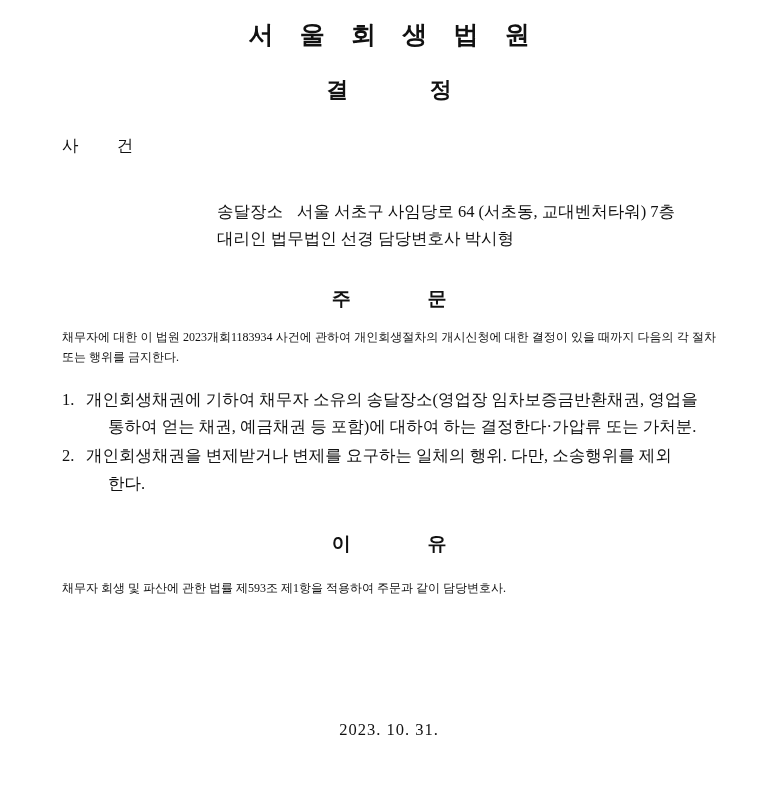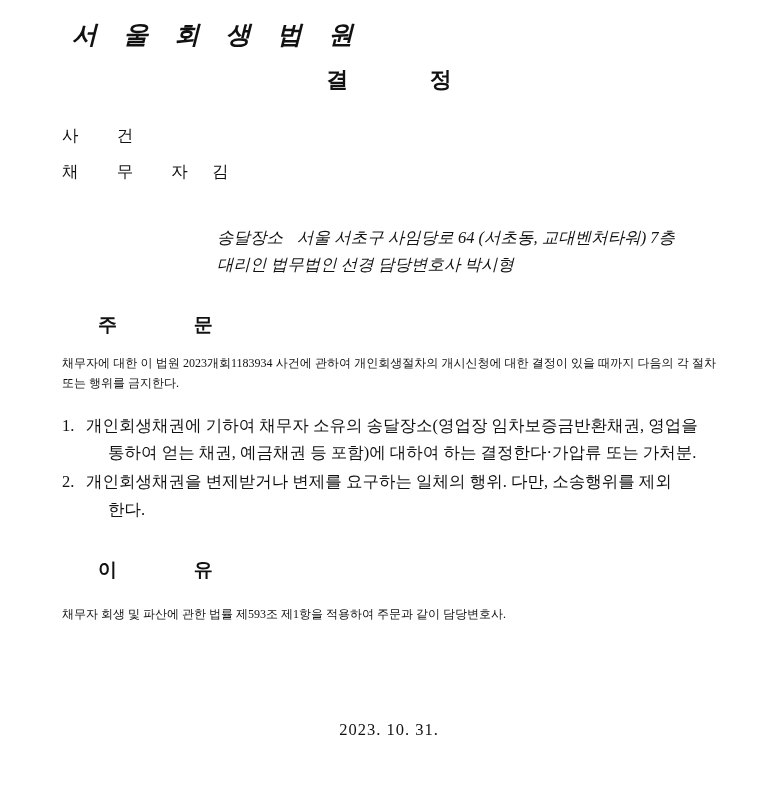--- a/index.html
+++ b/index.html
@@ -18,34 +18,34 @@
   .page {
     width: 778px;
     height: 796px;
     position: relative;
     box-sizing: border-box;
     padding: 0 62px;
   }
 
   
   .court-title {
+    text-align: center;
     font-size: 25px;
     font-weight: bold;
     letter-spacing: 10px;
     margin-top: 18px;
     margin-bottom: 0;
     text-indent: 10px;
-    font-style: italic;
   }
   .doc-type {
     text-align: center;
     font-size: 22px;
     font-weight: bold;
     letter-spacing: 38px;
-    margin-top: 14px;
+    margin-top: 24px;
     text-indent: 38px;
   }
 
   
   .info-block {
     margin-top: 30px;
   }
   .info-row {
     display: flex;
     align-items: flex-start;
@@ -63,28 +63,28 @@
   .info-value .case-no {
     margin-right: 14px;
   }
 
   
   .address-block {
     margin-top: 42px;
     margin-left: 155px;
     font-size: 16.5px;
     line-height: 1.62;
-    font-style: italic;
   }
   .address-block .addr-label {
     margin-right: 14px;
   }
 
   
   .section-heading {
+    text-align: center;
     font-size: 19px;
     font-weight: bold;
     letter-spacing: 36px;
     text-indent: 36px;
     margin-top: 34px;
     margin-bottom: 16px;
   }
 
   .para {
     font-size: 12px;
@@ -140,24 +140,20 @@
 <div class="page">
 
   <div class="court-title">서 울 회 생 법 원</div>
 
   <div class="doc-type">결          정</div>
 
   <div class="info-block">
     <div class="info-row">
       <span class="info-label">사    건</span>
     </div>
-    <div class="info-row">
-      <span class="info-label">채 무 자</span>
-      <span class="info-value">김</span>
-    </div>
   </div>
 
   <div class="address-block">
     <div>
       <span class="addr-label">송달장소</span><span>서울 서초구 사임당로 64 (서초동, 교대벤처타워) 7층</span>
     </div>
     <div>대리인 법무법인 선경 담당변호사 박시형</div>
   </div>
 
   <div class="section-heading">주        문</div>

